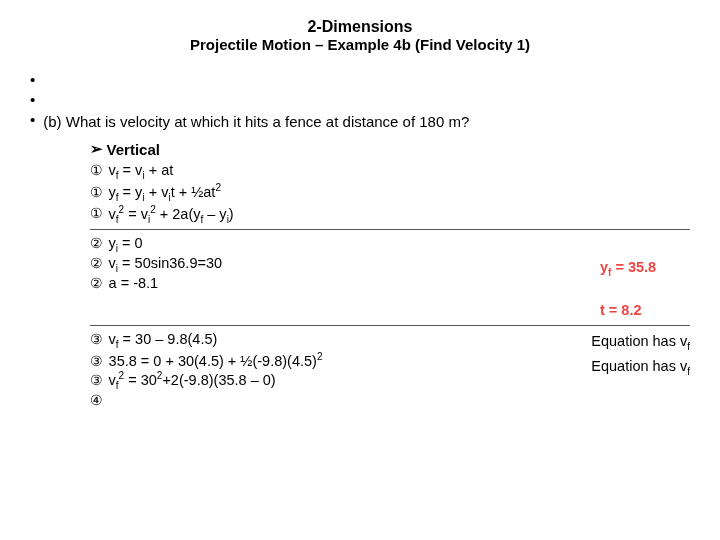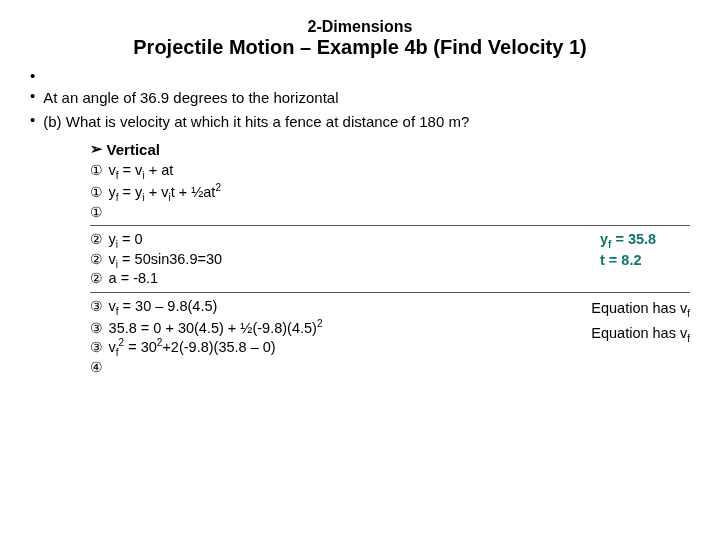--- a/index.html
+++ b/index.html
@@ -21,30 +21,30 @@
     .page {
       width: 720px;
       height: 540px;
       padding: 18px 30px 10px 30px;
       display: flex;
       flex-direction: column;
     }
 
     .header {
       text-align: center;
-      margin-bottom: 8px;
+      margin-bottom: 18px;
     }
 
     .header-line1 {
       font-size: 16px;
       font-weight: bold;
     }
 
     .header-line2 {
-      font-size: 20px;
+      font-size: 15px;
       font-weight: bold;
     }
 
     .content {
       flex: 1;
     }
 
     .bullets {
       margin-bottom: 8px;
     }
@@ -115,22 +115,23 @@
       flex: 1;
     }
 
     .col-right {
       min-width: 90px;
     }
 
     .col-right-row {
       font-size: 14.5px;
       font-weight: bold;
-      color: #0f766e;
+      color: #ef4444;
       margin-bottom: 2px;
+      margin-top: 24px;
     }
 
     .highlight {
       font-weight: bold;
     }
 
     .three-col-section {
       display: flex;
       align-items: flex-start;
     }
@@ -171,21 +172,20 @@
   </div>
 
   <div class="content">
 
     <div class="bullets">
       <div class="bullet-item">
         <span class="bullet-dot">•</span>
       </div>
       <div class="bullet-item">
         <span class="bullet-dot">•</span>
-        <span class="bullet-text">At an angle of 36.9 degrees to the horizontal</span>
       </div>
       <div class="bullet-item">
         <span class="bullet-dot">•</span>
         <span class="bullet-text">(b)  What is velocity at which it hits a fence at distance of 180 m?</span>
       </div>
     </div>
 
     <div class="section-block">
 
       <div class="vertical-header">
@@ -197,20 +197,21 @@
         <div class="eq-row">
           <span class="circle-num">①</span>
           <span>v<sub>f</sub> = v<sub>i</sub> + at</span>
         </div>
         <div class="eq-row">
           <span class="circle-num">①</span>
           <span>y<sub>f</sub> = y<sub>i</sub> + v<sub>i</sub>t + ½at<sup>2</sup></span>
         </div>
         <div class="eq-row">
           <span class="circle-num">①</span>
+          <span>v<sub>f</sub><sup>2</sup> = v<sub>i</sub><sup>2</sup> + 2a(y<sub>f</sub> – y<sub>i</sub>)</span>
         </div>
       </div>
 
       <hr class="divider">
 
       <div class="two-col-section">
         <div class="col-left">
           <div class="eq-row">
             <span class="circle-num">②</span>
             <span>y<sub>i</sub> = 0</span>

